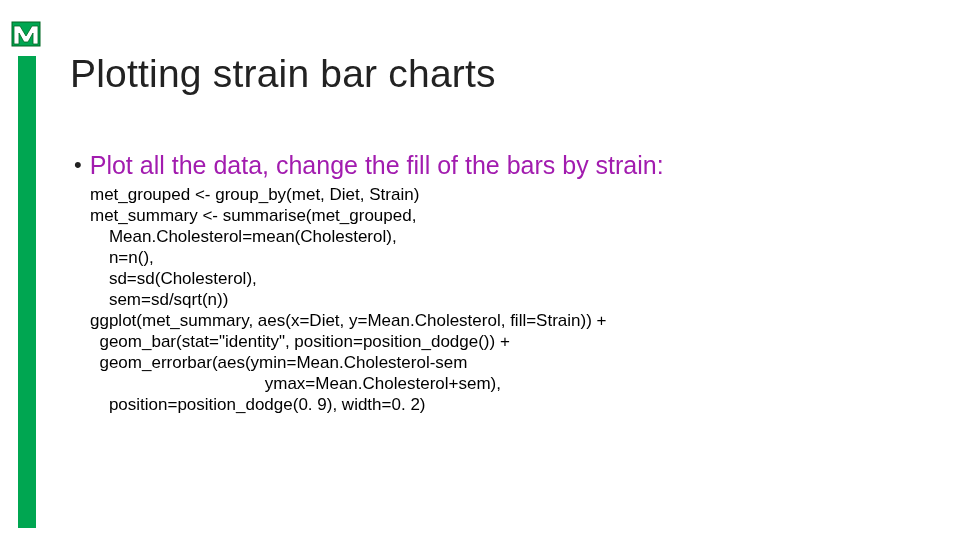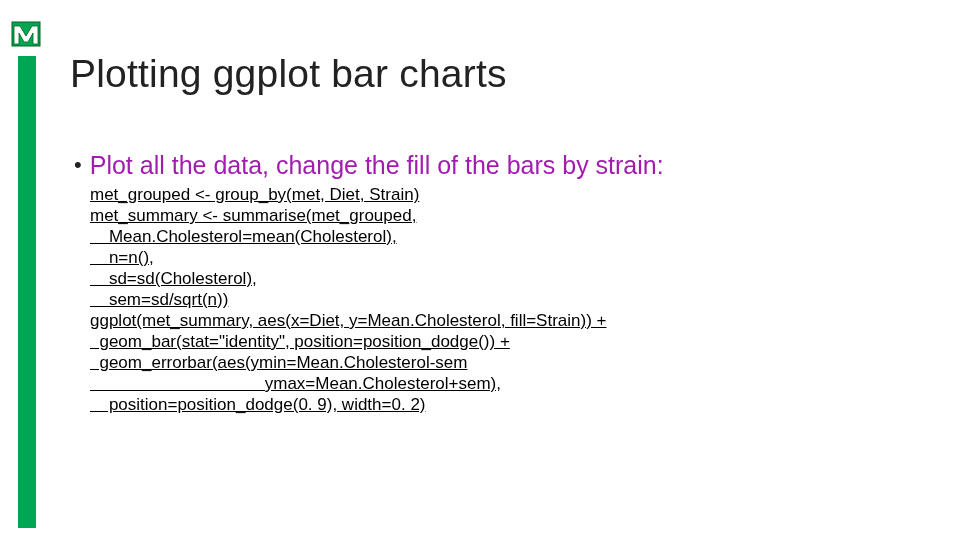--- a/index.html
+++ b/index.html
@@ -4,37 +4,37 @@
 <style>
   * { margin: 0; padding: 0; box-sizing: border-box; }
   html, body { width: 960px; height: 540px; background: #fff; font-family: "Segoe UI", Arial, sans-serif; overflow: hidden; }
   .slide { position: relative; width: 960px; height: 540px; }
   .logo { position: absolute; left: 6px; top: 18px; width: 40px; height: 32px; }
   .greenbar { position: absolute; left: 18px; top: 56px; width: 18px; height: 472px; background: #00A651; }
   .title { position: absolute; left: 70px; top: 52px; font-size: 39px; font-weight: 400; color: #222; letter-spacing: 0.2px; }
   .bullet-row { position: absolute; left: 74px; top: 150px; display: flex; align-items: flex-start; }
   .bullet-dot { font-size: 22px; line-height: 30px; margin-right: 8px; color: #222; }
   .bullet-text { font-size: 25px; line-height: 30px; color: #a21caf; }
-  .codeblock { position: absolute; left: 90px; top: 184px; font-family: Arial, sans-serif; font-size: 17px; line-height: 21px; color: #000; white-space: pre; text-decoration: underline; }
+  .codeblock { position: absolute; left: 90px; top: 184px; font-family: Arial, sans-serif; font-size: 17px; line-height: 21px; color: #000; white-space: pre; }
 </style>
 </head>
 <body>
 
 <div class="slide">
 
   <div class="logo">
     <svg viewBox="0 0 40 32" width="40" height="32">
       <rect x="6" y="4" width="28" height="24" fill="#00A651" stroke="#062" stroke-width="1"></rect>
       <path d="M8 26 L8 8 L14 8 L20 18 L26 8 L32 8 L32 26 L27 26 L27 15 L22 24 L18 24 L13 15 L13 26 Z" fill="#fff" stroke="#062" stroke-width="0.8"></path>
     </svg>
   </div>
 
   <div class="greenbar"></div>
 
-  <div class="title">Plotting ggplot bar charts</div>
+  <div class="title">Plotting strain bar charts</div>
 
   <div class="bullet-row">
     <div class="bullet-dot">•</div>
     <div class="bullet-text">Plot all the data, change the fill of the bars by strain:</div>
   </div>
 
   <div class="codeblock">met_grouped &lt;- group_by(met, Diet, Strain)
 met_summary &lt;- summarise(met_grouped,
     Mean.Cholesterol=mean(Cholesterol),
     n=n(),

